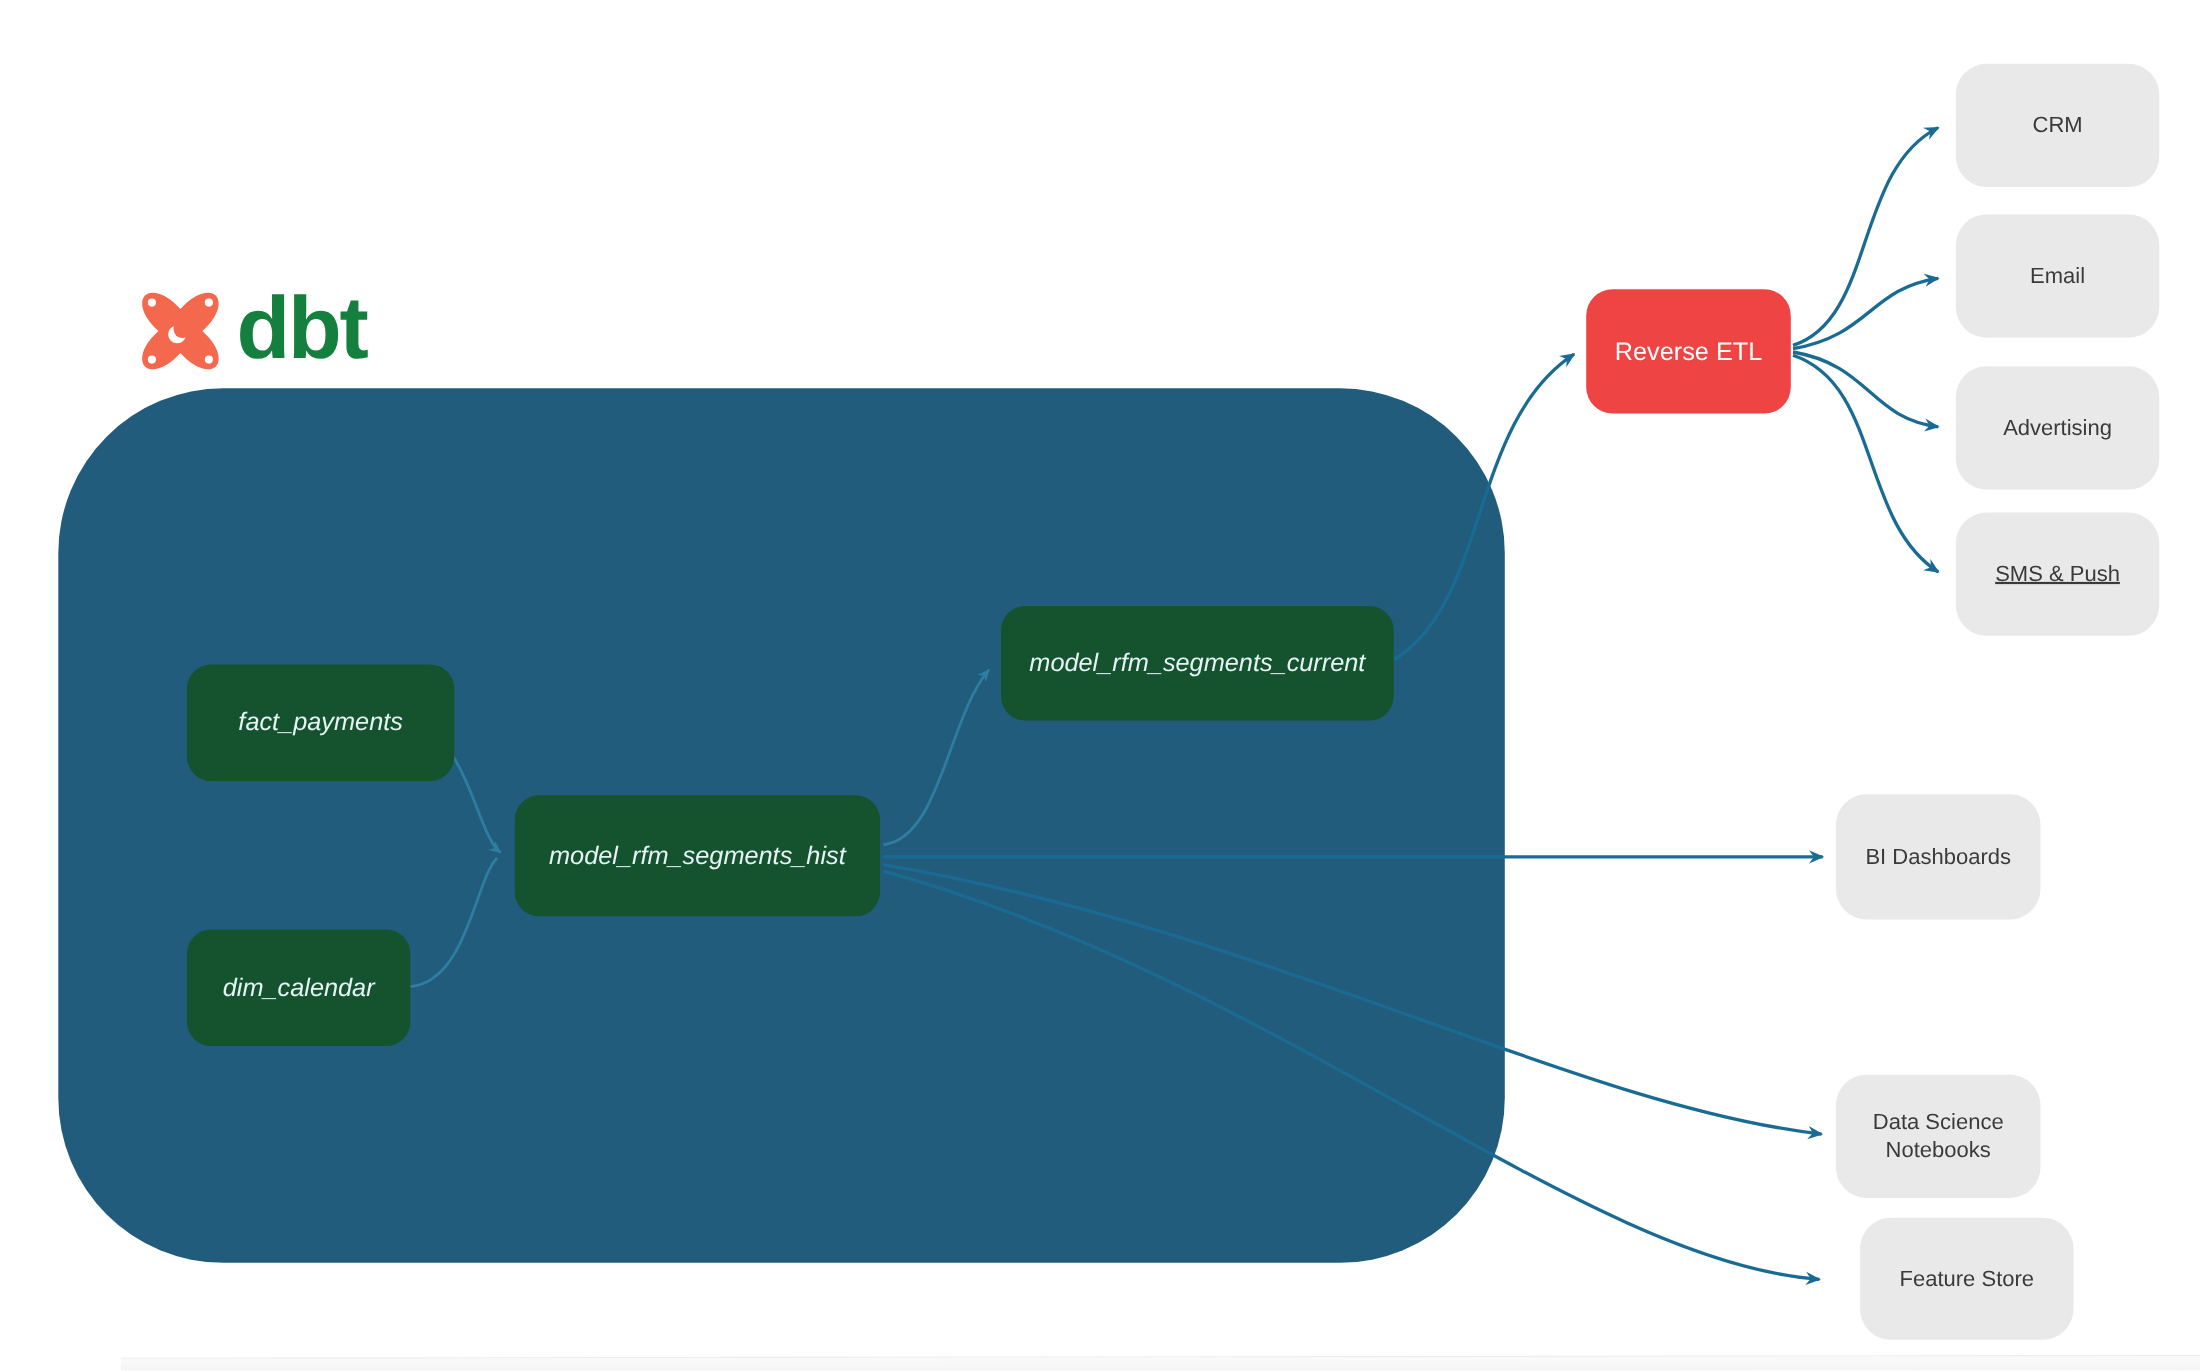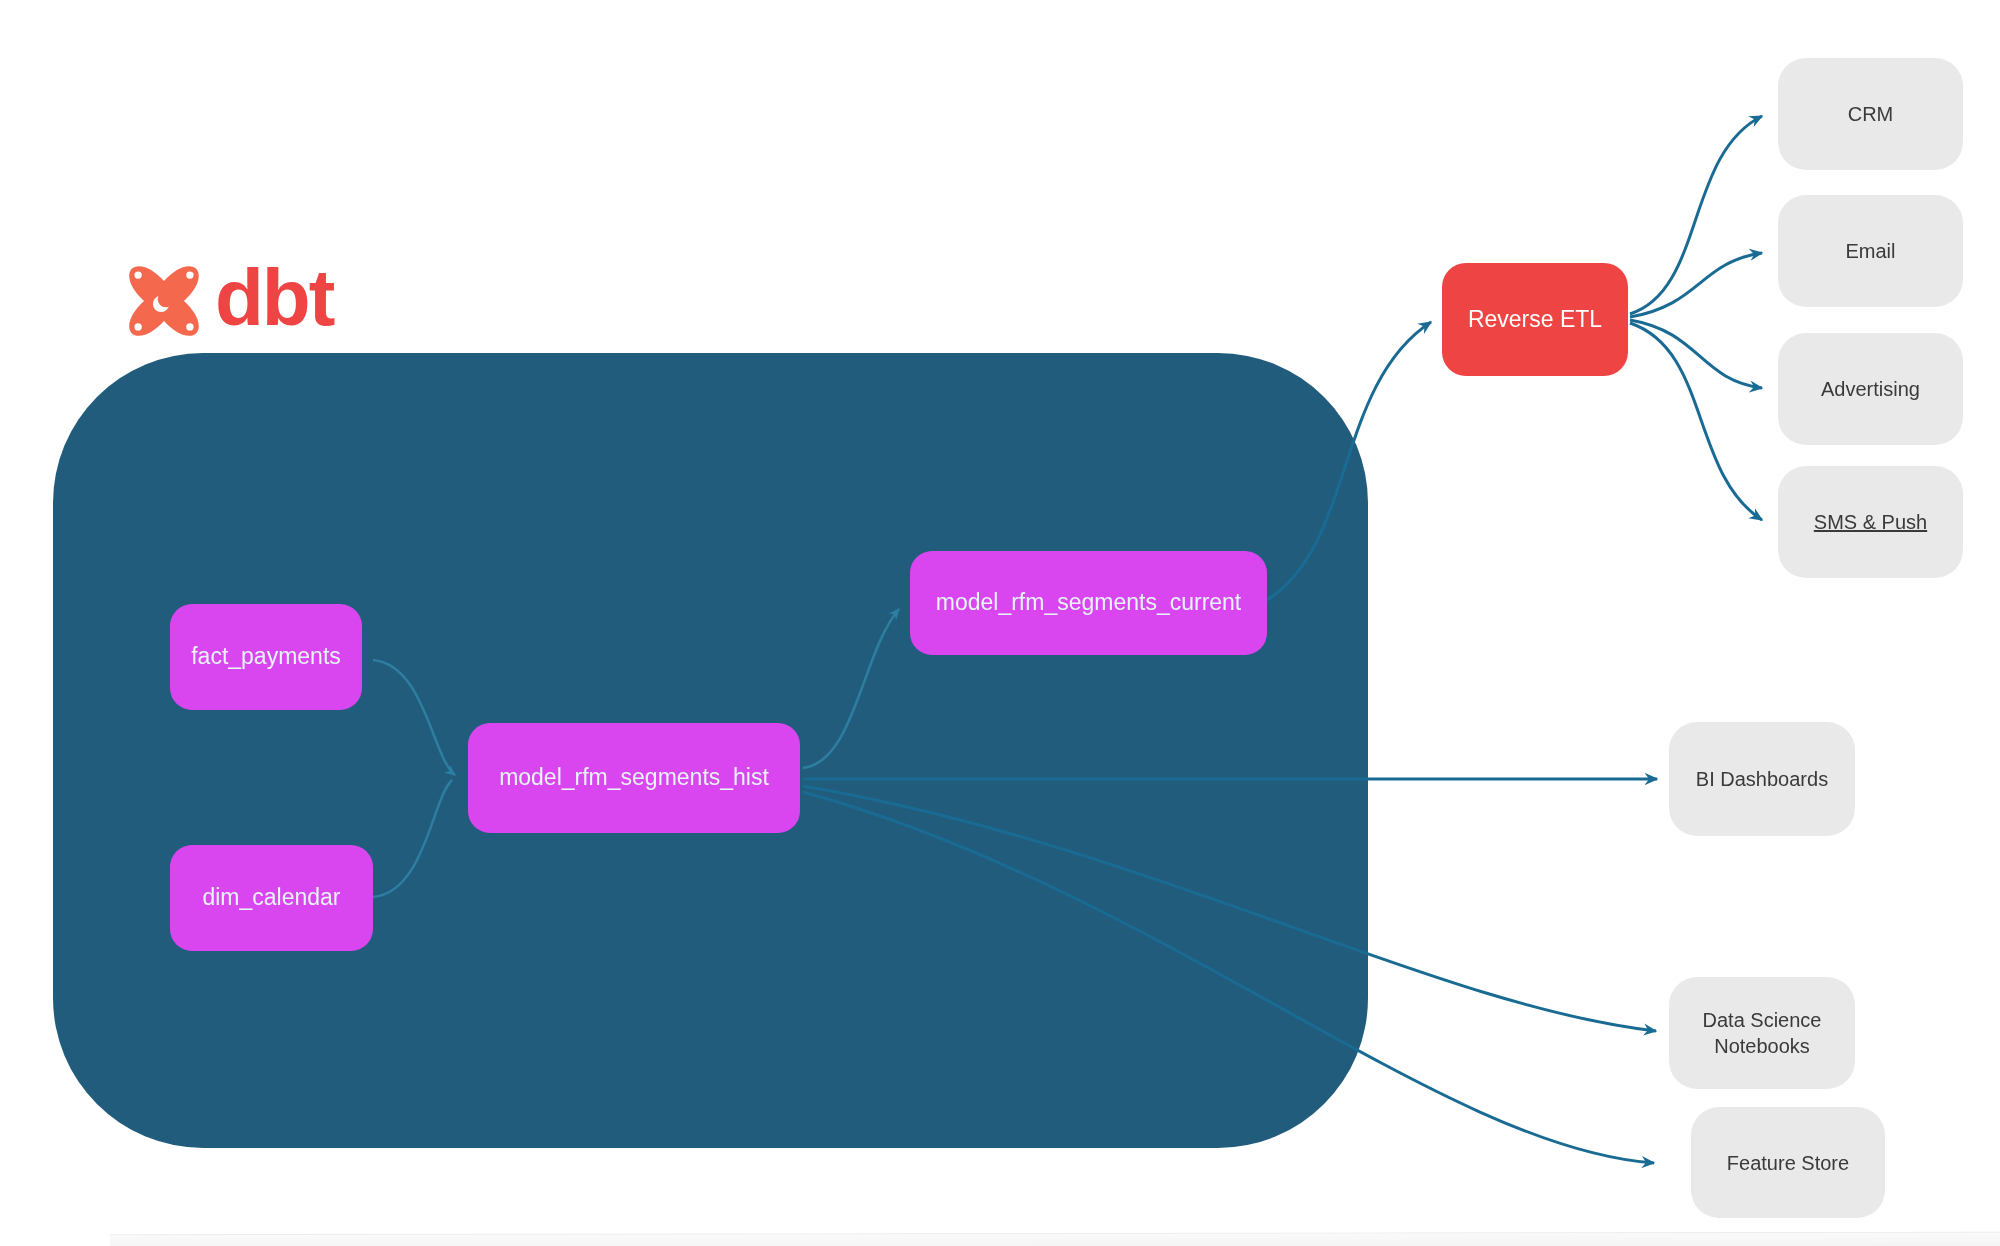--- a/index.html
+++ b/index.html
@@ -6,38 +6,38 @@
   body{
     width:2000px;height:1246px;
     position:relative;
     background:#ffffff;
     font-family:"Liberation Sans", sans-serif;
     overflow:hidden;
   }
   
   .logo{position:absolute;left:127px;top:258px;display:flex;align-items:center;gap:14px;}
   .logo-icon{width:74px;height:74px;display:block;}
-  .logo-word{font-size:80px;font-weight:800;color:#ef4444;letter-spacing:-2px;line-height:1;padding-bottom:6px;}
+  .logo-word{font-size:80px;font-weight:800;color:#15803d;letter-spacing:-2px;line-height:1;padding-bottom:6px;}
   
   .warehouse{
     position:absolute;left:53px;top:353px;width:1315px;height:795px;
     background:#215C7C;border-radius:150px;
   }
   
   .edges{position:absolute;left:0;top:0;width:2000px;height:1246px;pointer-events:none;}
   
   .node{
     position:absolute;display:flex;align-items:center;justify-content:center;
     text-align:center;border-radius:22px;
     font-size:23px;line-height:1.3;
   }
-  .node.model{background:#d946ef;color:#E7F4F8;border-radius:22px;}
+  .node.model{background:#14532d;color:#E7F4F8;border-radius:22px;font-style:italic;}
   .node.etl{background:#ef4444;color:#FFFFFF;border-radius:24px;}
   .node.dest{background:#E9E9E9;color:#3A3A3A;border-radius:28px;font-size:20px;padding:0 10px;box-sizing:border-box;}
-  .n-fact{left:170px;top:604px;width:192px;height:106px;}
+  .n-fact{left:170px;top:604px;width:243px;height:106px;}
   .n-dim{left:170px;top:845px;width:203px;height:106px;}
   .n-hist{left:468px;top:723px;width:332px;height:110px;border-radius:26px;}
   .n-current{left:910px;top:551px;width:357px;height:104px;border-radius:26px;}
   .n-retl{left:1442px;top:263px;width:186px;height:113px;}
   .n-crm{left:1778px;top:58px;width:185px;height:112px;}
   .n-email{left:1778px;top:195px;width:185px;height:112px;}
   .n-adv{left:1778px;top:333px;width:185px;height:112px;}
   .n-sms{left:1778px;top:466px;width:185px;height:112px;text-decoration:underline;}
   .n-bi{left:1669px;top:722px;width:186px;height:114px;}
   .n-dsn{left:1669px;top:977px;width:186px;height:112px;}

